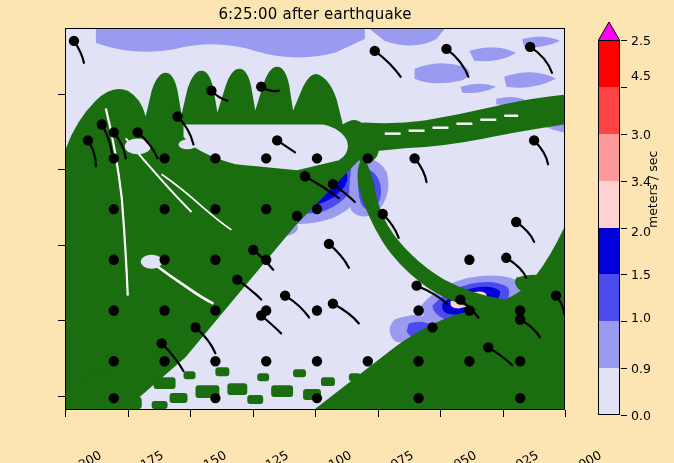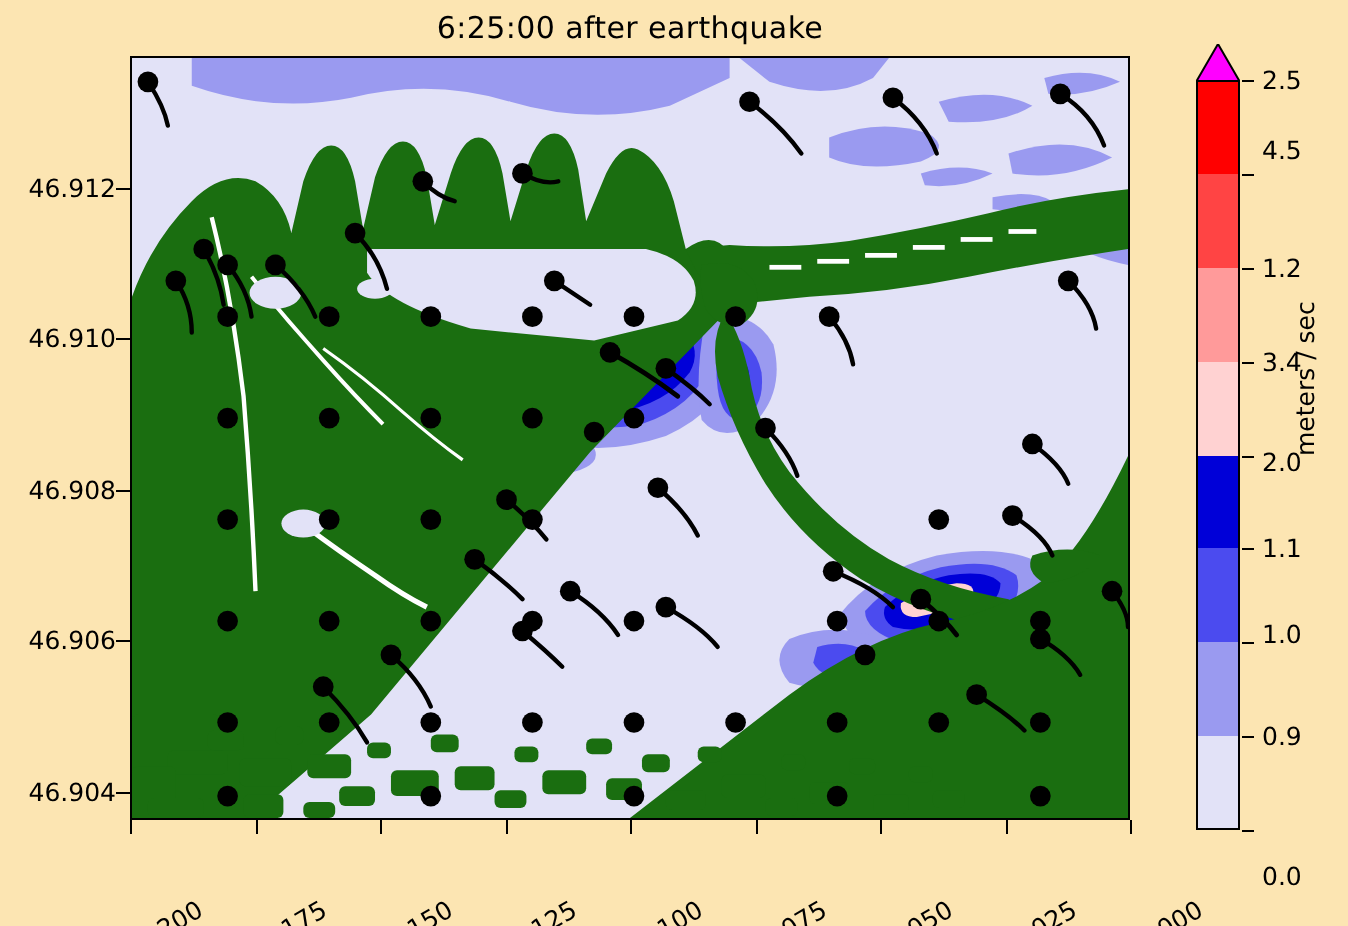--- a/index.html
+++ b/index.html
@@ -309,27 +309,20 @@
           <circle cx="368" cy="300" r="5.2"></circle>
         </g>
         <g stroke="#000" stroke-width="2.4" fill="none" stroke-linecap="round">
           <path d="M240,148 Q258,158 274,170"></path>
           <path d="M396,272 Q408,282 414,290"></path>
         </g>
       </svg>
     </div>
   </div>
 
-  <div class="ybox">
-    <div class="ylab" style="top:17.15%">46.912</div>
-    <div class="ylab" style="top:36.95%">46.910</div>
-    <div class="ylab" style="top:56.75%">46.908</div>
-    <div class="ylab" style="top:76.55%">46.906</div>
-    <div class="ylab" style="top:96.35%">46.904</div>
-  </div>
   <div style="position:absolute;left:58px;top:28px;width:7px;height:382px;">
     <div class="tick" style="left:0;top:17.15%;width:7px;height:1px;"></div>
     <div class="tick" style="left:0;top:36.95%;width:7px;height:1px;"></div>
     <div class="tick" style="left:0;top:56.75%;width:7px;height:1px;"></div>
     <div class="tick" style="left:0;top:76.55%;width:7px;height:1px;"></div>
     <div class="tick" style="left:0;top:96.35%;width:7px;height:1px;"></div>
   </div>
 
   <div style="position:absolute;left:65px;top:410px;width:500px;height:7px;">
     <div class="tick" style="left:0%;top:0;width:1px;height:7px;"></div>
@@ -378,24 +371,24 @@
     <div class="cbtick" style="top:133.8px"></div>
     <div class="cbtick" style="top:180.6px"></div>
     <div class="cbtick" style="top:227.5px"></div>
     <div class="cbtick" style="top:274.4px"></div>
     <div class="cbtick" style="top:321.3px"></div>
     <div class="cbtick" style="top:368.1px"></div>
     <div class="cbtick" style="top:415px"></div>
 
     <div class="cblab" style="top:40px">2.5</div>
     <div class="cblab" style="top:75px">4.5</div>
-    <div class="cblab" style="top:133.8px">1.2</div>
+    <div class="cblab" style="top:133.8px">3.0</div>
     <div class="cblab" style="top:180.6px">3.4</div>
     <div class="cblab" style="top:231px">2.0</div>
-    <div class="cblab" style="top:274.4px">1.1</div>
+    <div class="cblab" style="top:274.4px">1.5</div>
     <div class="cblab" style="top:317px">1.0</div>
     <div class="cblab" style="top:368.1px">0.9</div>
-    <div class="cblab" style="top:438px">0.0</div>
+    <div class="cblab" style="top:415px">0.0</div>
   </div>
 
   <div class="cbtitle">meters / sec</div>
 
 </div>
 
 </body></html>

